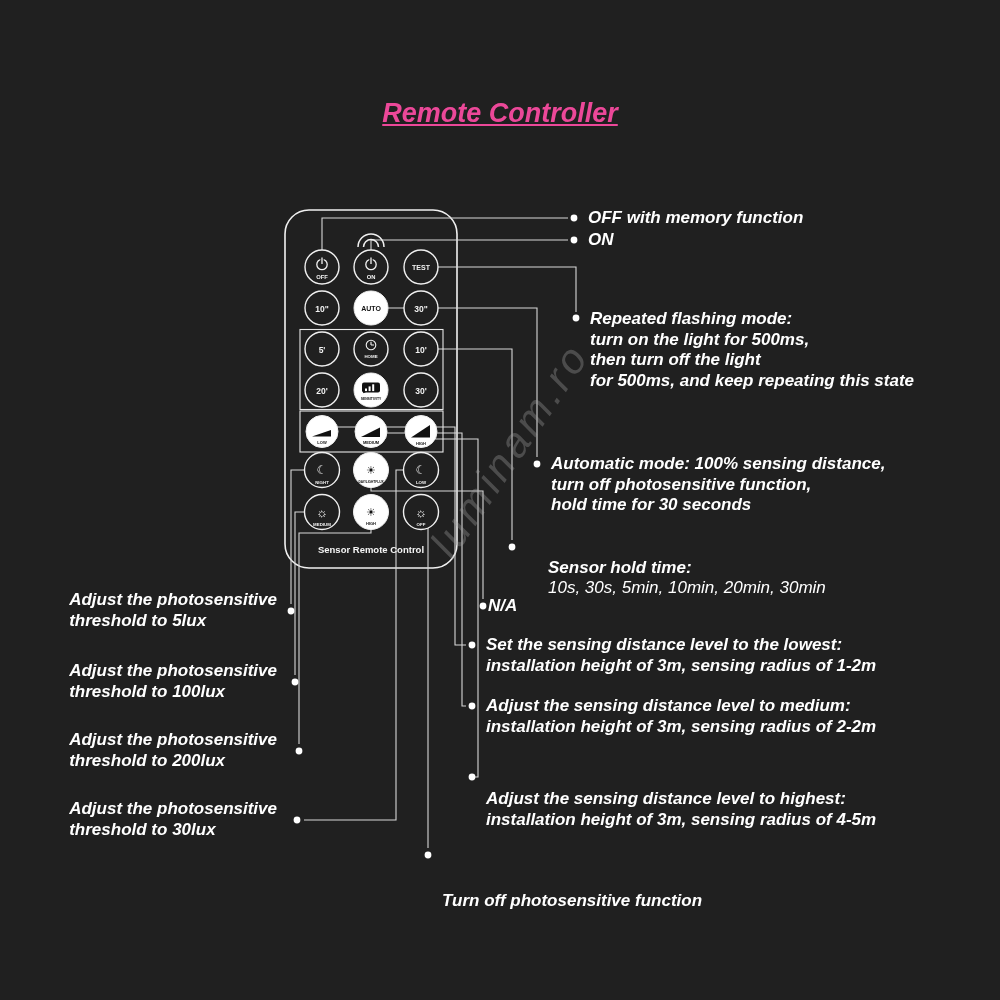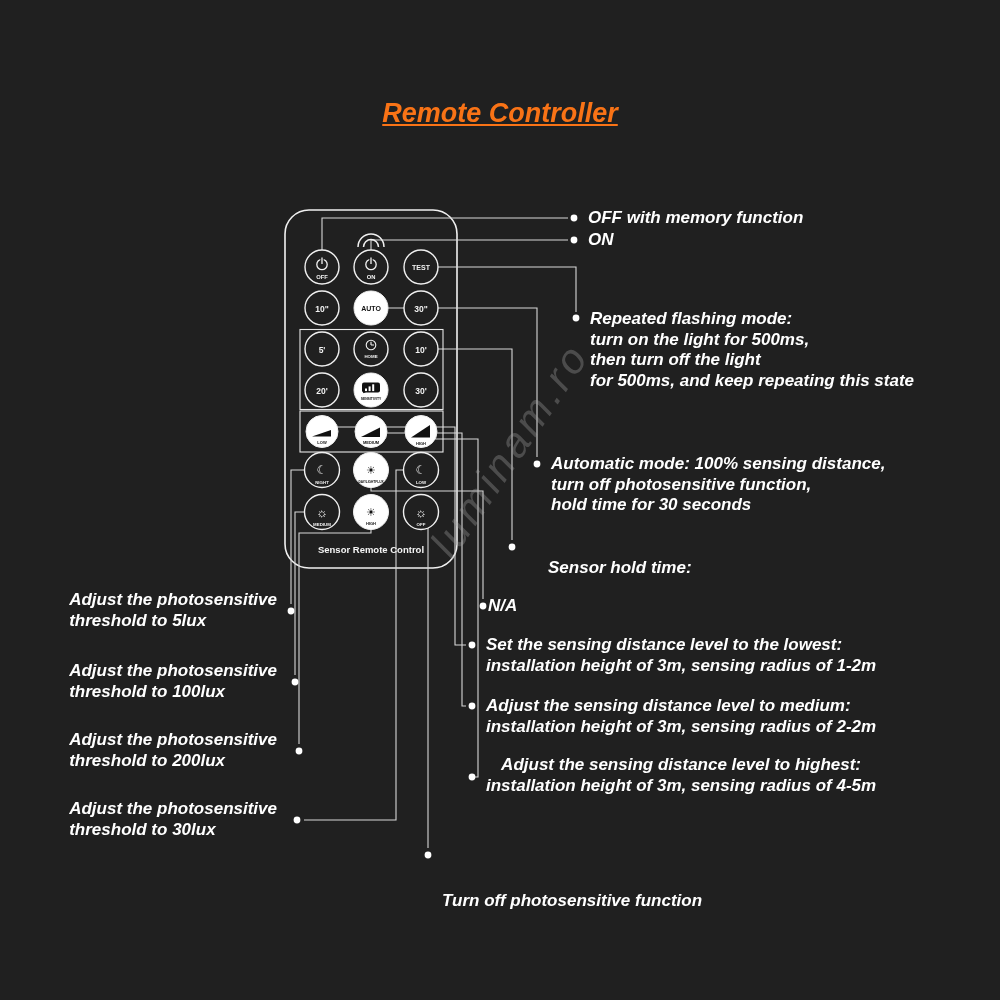--- a/index.html
+++ b/index.html
@@ -4,21 +4,21 @@
 <style>
   html,body{margin:0;padding:0;}
   body{
     width:1000px;height:1000px;position:relative;overflow:hidden;
     background:#202020;
     font-family:"Liberation Sans", sans-serif;
   }
   .page-title{
     position:absolute;left:0;top:98px;width:1000px;text-align:center;
     font-size:27px;font-weight:700;font-style:italic;
-    text-decoration:underline;color:#f97316;z-index:3;
+    text-decoration:underline;color:#ec4899;z-index:3;
   }
   .ann{
     position:absolute;z-index:3;
     font-style:italic;font-weight:700;font-size:17px;line-height:20.5px;
     color:#ffffff;white-space:pre-line;
   }
   .ann .values{display:block;font-weight:400;}
   .ann-left{text-align:left;}
   .watermark{
     position:absolute;left:300px;top:420px;width:420px;height:60px;line-height:60px;
@@ -224,27 +224,28 @@
 <div class="ann" style="left:588px;top:230px;">ON</div>
 <div class="ann" style="left:590px;top:309px;font-style:italic;">Repeated flashing mode:
 turn on the light for 500ms,
 then turn off the light
 for 500ms, and keep repeating this state</div>
 <div class="ann" style="left:551px;top:454px;">Automatic mode: 100% sensing distance,
 turn off photosensitive function,
 hold time for 30 seconds</div>
 <div class="ann" style="left:548px;top:537px;">
   <span>Sensor hold time:</span>
+  <span class="values">10s, 30s, 5min, 10min, 20min, 30min</span>
 </div>
 <div class="ann" style="left:488px;top:596px;">N/A</div>
 <div class="ann" style="left:486px;top:635px;">Set the sensing distance level to the lowest:
 installation height of 3m, sensing radius of 1-2m</div>
 <div class="ann" style="left:486px;top:696px;">Adjust the sensing distance level to medium:
 installation height of 3m, sensing radius of 2-2m</div>
-<div class="ann" style="left:486px;top:755px;text-align:center;">Adjust the sensing distance level to highest:
+<div class="ann" style="left:486px;top:789px;">Adjust the sensing distance level to highest:
 installation height of 3m, sensing radius of 4-5m</div>
 <div class="ann" style="left:442px;top:891px;">Turn off photosensitive function</div>
 
 <div class="ann ann-left" style="right:723px;top:590px;">Adjust the photosensitive
 threshold to 5lux</div>
 <div class="ann ann-left" style="right:723px;top:661px;">Adjust the photosensitive
 threshold to 100lux</div>
 <div class="ann ann-left" style="right:723px;top:730px;">Adjust the photosensitive
 threshold to 200lux</div>
 <div class="ann ann-left" style="right:723px;top:799px;">Adjust the photosensitive

